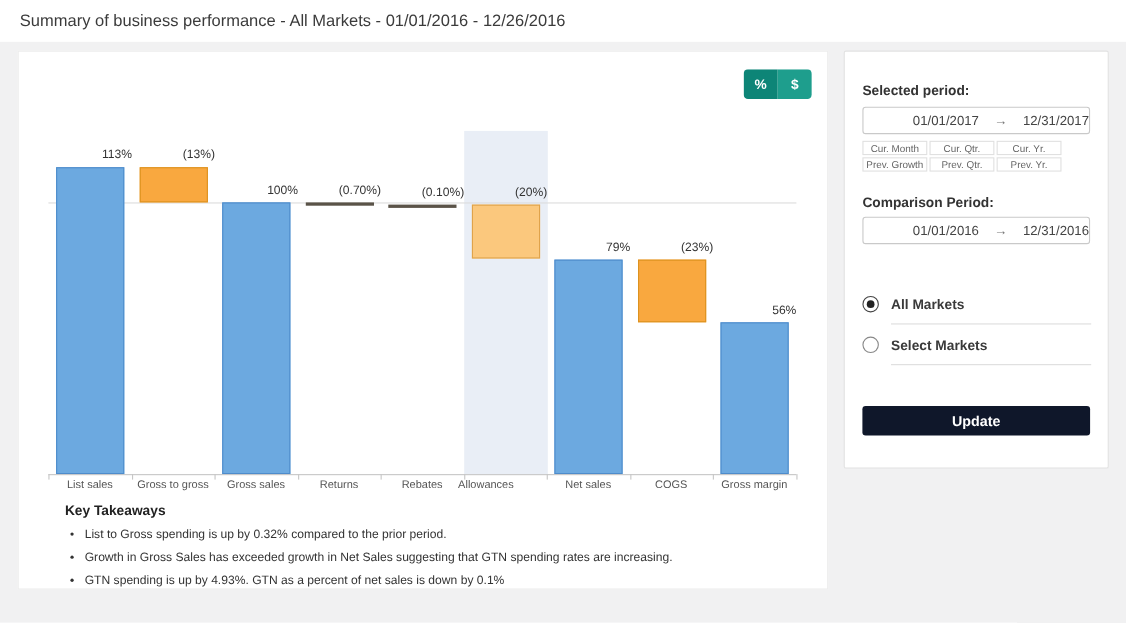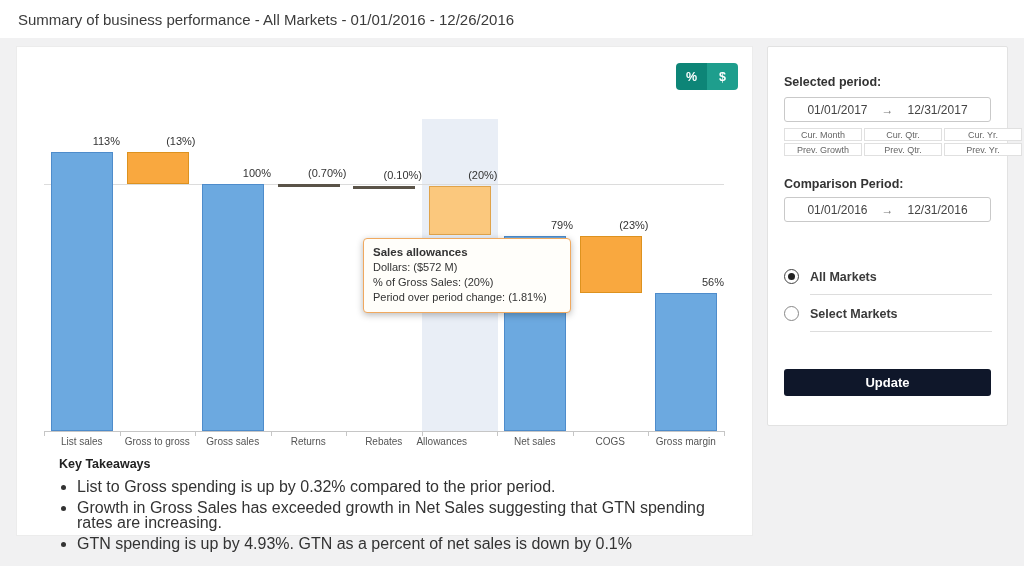--- a/index.html
+++ b/index.html
@@ -38,28 +38,28 @@
   .btn-detailed { width:105px; background:#2FB59B; }
 
   .unit-toggle { position:absolute; left:659px; top:16px; display:flex; border-radius:4px; overflow:hidden; z-index:6; }
   .unit-toggle .btn { width:31px; height:27px; border:none; color:#fff; font-weight:bold; font-size:12.5px; font-family:inherit; cursor:pointer; }
   .btn-pct { background:#0D8577; border-right:1px solid #ffffff; }
   .btn-dollar { background:#1E9E8D; }
 
   .takeaways { position:absolute; left:42px; top:410px; width:672px; color:#333; }
   .tk-head { font-weight:bold; font-size:12.5px; color:#222; }
   .takeaways ul { margin:8px 0 0 0; padding-left:18px; }
-  .takeaways li { font-size:16px; line-height:15px; margin-bottom:6px; }
+  .takeaways li { font-size:11px; line-height:15px; margin-bottom:6px; }
 
   
   .sp-label { position:absolute; left:16px; font-size:12.5px; font-weight:bold; color:#333; }
   .date-box { position:absolute; left:16px; width:207px; height:25px; border:1px solid #c9c9c9; border-radius:3px;
-              display:flex; align-items:center; justify-content:center; gap:14px; font-size:12px; color:#444; cursor:pointer; background:#fff; }
+              display:flex; align-items:center; justify-content:flex-end; gap:14px; font-size:12px; color:#444; cursor:pointer; background:#fff; }
   .date-arrow { color:#777; font-size:12px; }
-  .period-grid { position:absolute; left:16px; top:81px; width:238px; display:grid; grid-template-columns:1fr 1fr 1fr; grid-auto-rows:13px; gap:2px; }
+  .period-grid { position:absolute; left:16px; top:81px; width:181px; display:grid; grid-template-columns:1fr 1fr 1fr; grid-auto-rows:13px; gap:2px; }
   .pbtn { border:1px solid #e0e0e0; background:#fff; font-size:9px; color:#666; display:flex; align-items:center; justify-content:center; font-family:inherit; cursor:pointer; }
 
   .radio-row { position:absolute; left:16px; display:flex; align-items:center; cursor:pointer; }
   .radio-dot { width:15px; height:15px; border-radius:50%; border:1px solid #888; background:#fff; position:relative; flex:0 0 auto; }
   .radio-dot.checked { border-color:#444; }
   .radio-dot.checked::after { content:""; position:absolute; left:3px; top:3px; width:7px; height:7px; border-radius:50%; background:#222; }
   .radio-label { margin-left:11px; font-size:12.5px; font-weight:bold; color:#3a3a3a; }
   .market-divider { position:absolute; left:42px; width:182px; height:1px; background:#ddd; }
 
   .update-btn { position:absolute; left:16px; top:322px; width:207px; height:27px; background:#0f172a; border:none; border-radius:3px;
@@ -107,26 +107,20 @@
       <div class="bar decrease" style="left: 562.5px; top: 188.87px; width: 62px; height: 56.81px;"></div>
       <div class="bar-label" style="left: 555.5px; top: 171.87px; width: 76px;">(23%)</div>
       <div class="cat-label" style="left: 555.5px; top: 389px; width: 75.5px;">COGS</div>
       <div class="tick" style="left: 555.5px; top: 384px;"></div>
       <div class="bar total" style="left: 638px; top: 245.68px; width: 62px; height: 138.32px;"></div>
       <div class="bar-label" style="left: 631px; top: 228.68px; width: 76px;">56%</div>
       <div class="cat-label" style="left: 631px; top: 389px; width: 75.5px;">Gross margin</div>
       <div class="tick" style="left: 631px; top: 384px;"></div>
       <div class="tick" style="left: 706.5px; top: 384px;"></div>
       <div class="axis-line" style="left: 27px; top: 384px; width: 679.5px;"></div>
-      <div class="tooltip">
-      <div class="tt-title">Sales allowances</div>
-      <div class="tt-line">Dollars: ($572 M)</div>
-      <div class="tt-line">% of Gross Sales: (20%)</div>
-      <div class="tt-line">Period over period change: (1.81%)</div>
-    </div>
   </div>
 
 
   <div class="unit-toggle">
     <button class="btn btn-pct">%</button>
     <button class="btn btn-dollar">$</button>
   </div>
 
   <div class="takeaways">
     <div class="tk-head">Key Takeaways</div>

